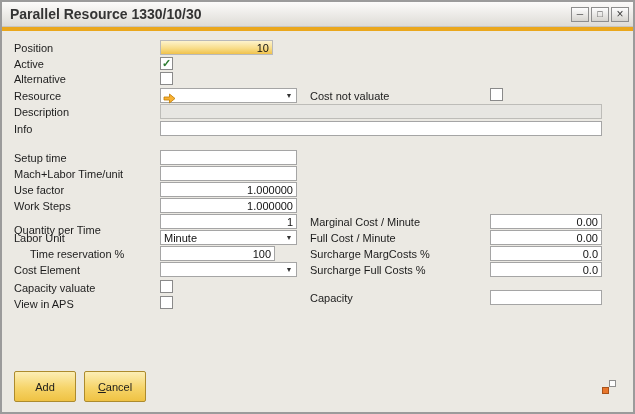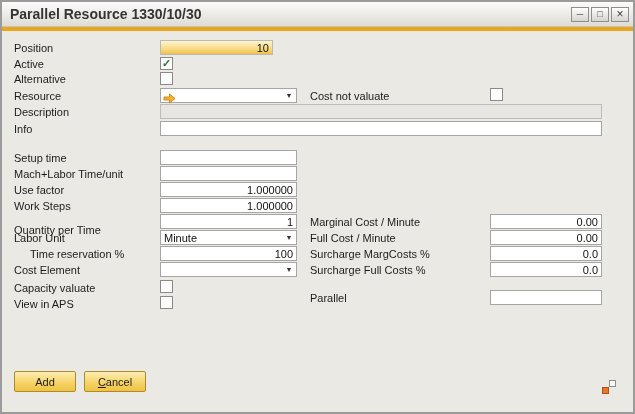--- a/index.html
+++ b/index.html
@@ -53,21 +53,21 @@
   .combo .combo-val { flex:1; overflow:hidden; white-space:nowrap; }
   .combo .combo-arrow {
     position:absolute; right:1px; top:0; bottom:0; width:12px;
     display:flex; align-items:center; justify-content:center;
     font-size:7px; color:#333;
   }
   .combo.with-link { padding-left:18px; }
   .linkarrow { position:absolute; width:13px; height:11px; cursor:pointer; z-index:2; }
 
   .btn {
-    position:absolute; height:21px;
+    position:absolute; height:31px;
     background:linear-gradient(#fceeb5 0%,#f6d469 55%,#efc243 100%);
     border:1px solid #ad8b2d; border-radius:2px;
     font-size:11px; font-family:"Liberation Sans", sans-serif; color:#1d1d1d;
     cursor:pointer;
   }
   .btn .accel { text-decoration:underline; }
   .expandicon { position:absolute; width:14px; height:14px; cursor:pointer; }
 </style>
 </head>
 <body>
@@ -143,42 +143,42 @@
 
   <span class="lbl" style="left:12px;top:230px">Labor Unit</span>
   <div class="combo" style="left:158px;top:228px;width:137px">
     <span class="combo-val">Minute</span>
     <span class="combo-arrow">▼</span>
   </div>
   <span class="lbl" style="left:308px;top:230px">Full Cost / Minute</span>
   <input class="fld num" style="left: 488px; top: 228px; width: 112px;" value="0.00">
 
   <span class="lbl" style="left:28px;top:246px">Time reservation %</span>
-  <input class="fld num" style="left: 158px; top: 244px; width: 137px;" value="100">
+  <input class="fld num" style="left: 158px; top: 244px; width: 115px;" value="100">
   <span class="lbl" style="left:308px;top:246px">Surcharge MargCosts %</span>
   <input class="fld num" style="left: 488px; top: 244px; width: 112px;" value="0.0">
 
   <span class="lbl" style="left:12px;top:262px">Cost Element</span>
   <div class="combo" style="left:158px;top:260px;width:137px">
     <span class="combo-val"></span>
     <span class="combo-arrow">▼</span>
   </div>
   <span class="lbl" style="left:308px;top:262px">Surcharge Full Costs %</span>
   <input class="fld num" style="left: 488px; top: 260px; width: 112px;" value="0.0">
 
   <span class="lbl" style="left:12px;top:280px">Capacity valuate</span>
   <span class="chk" style="left:158px;top:278px">
     
   </span>
 
   <span class="lbl" style="left:12px;top:296px">View in APS</span>
   <span class="chk" style="left:158px;top:294px">
     
   </span>
-  <span class="lbl" style="left:308px;top:290px">Parallel</span>
+  <span class="lbl" style="left:308px;top:290px">Capacity</span>
   <input class="fld" style="left: 488px; top: 288px; width: 112px;" value="">
 
   <button class="btn" style="left:12px;top:369px;width:62px">Add</button>
   <button class="btn" style="left:82px;top:369px;width:62px"><span class="accel">C</span><span>ancel</span></button>
 
   <span class="expandicon" style="left:600px;top:378px">
     <svg width="14" height="14" viewBox="0 0 14 14">
       <rect x="7.5" y="0.5" width="6" height="6" fill="#fdfdfd" stroke="#8e8e8e"></rect>
       <rect x="0.5" y="7.5" width="6" height="6" fill="#e8762c" stroke="#a9531a"></rect>
     </svg>

